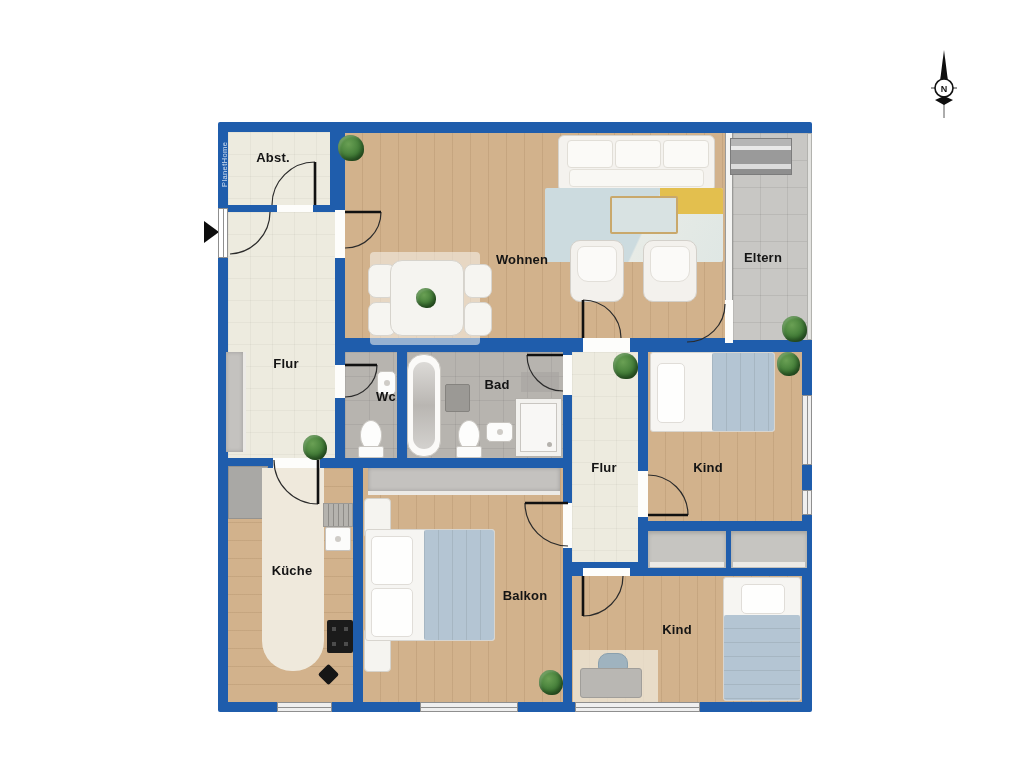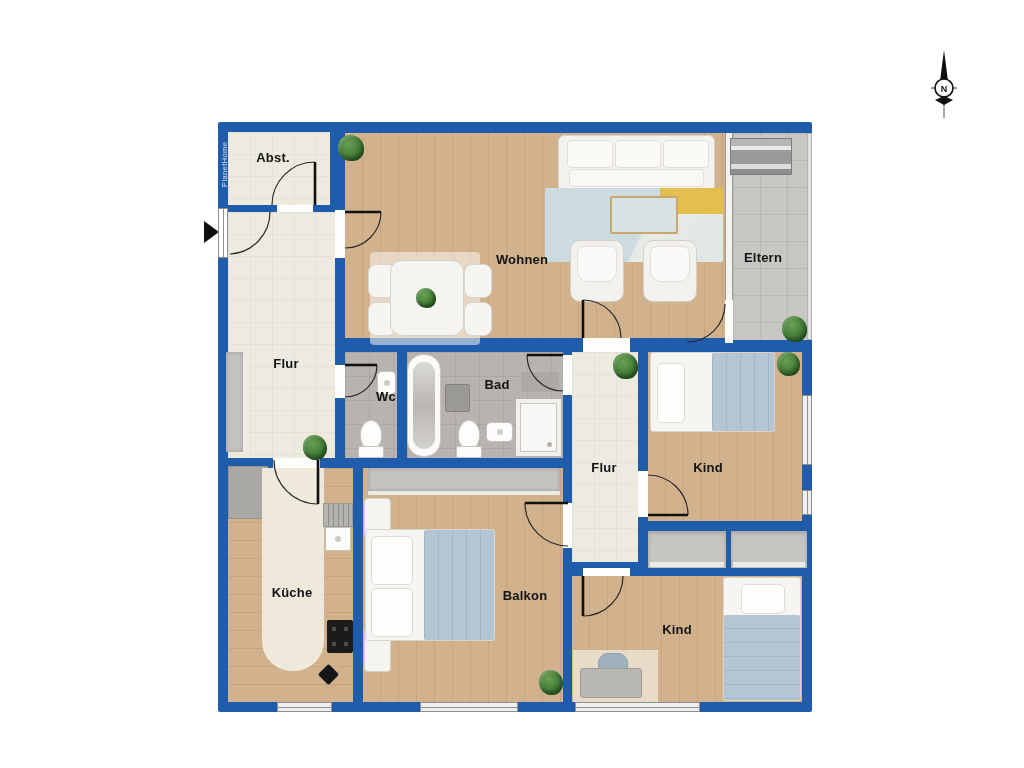--- a/index.html
+++ b/index.html
@@ -216,21 +216,21 @@
     </svg>
 
     <span class="label" style="left:55px;top:35px;">Abst.</span>
     <span class="label" style="left:304px;top:127px;margin-top:10px;">Wohnen</span>
     <span class="label" style="left:545px;top:135px;">Eltern</span>
     <span class="label" style="left:68px;top:241px;">Flur</span>
     <span class="label" style="left:142px;top:274px;margin-left:26px;">Wc</span>
     <span class="label" style="left:279px;top:262px;">Bad</span>
     <span class="label" style="left:386px;top:345px;">Flur</span>
     <span class="label" style="left:490px;top:345px;">Kind</span>
-    <span class="label" style="left:74px;top:470px;">Küche</span>
+    <span class="label" style="left:74px;top:448px;">Küche</span>
     <span class="label" style="left:307px;top:473px;">Balkon</span>
     <span class="label" style="left:459px;top:507px;">Kind</span>
   </div>
 
   <div id="watermark">PlanetHome</div>
 
   <svg id="compass" width="40" height="72" viewBox="0 0 40 72">
     <line x1="20" y1="36" x2="20" y2="70" stroke="#5a5a5a" stroke-width="1"></line>
     <line x1="7" y1="40" x2="33" y2="40" stroke="#333" stroke-width="1"></line>
     <polygon points="20,2 15.5,37 24.5,37" fill="#0e0e0e"></polygon>

